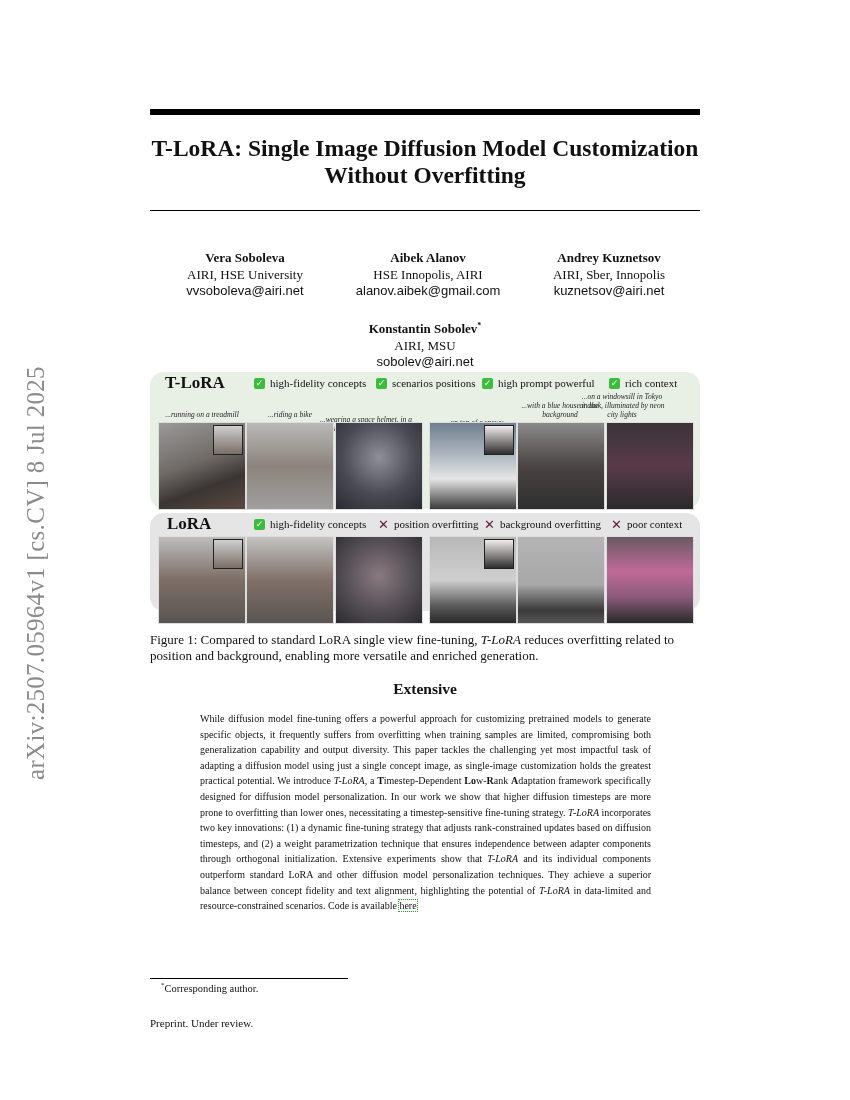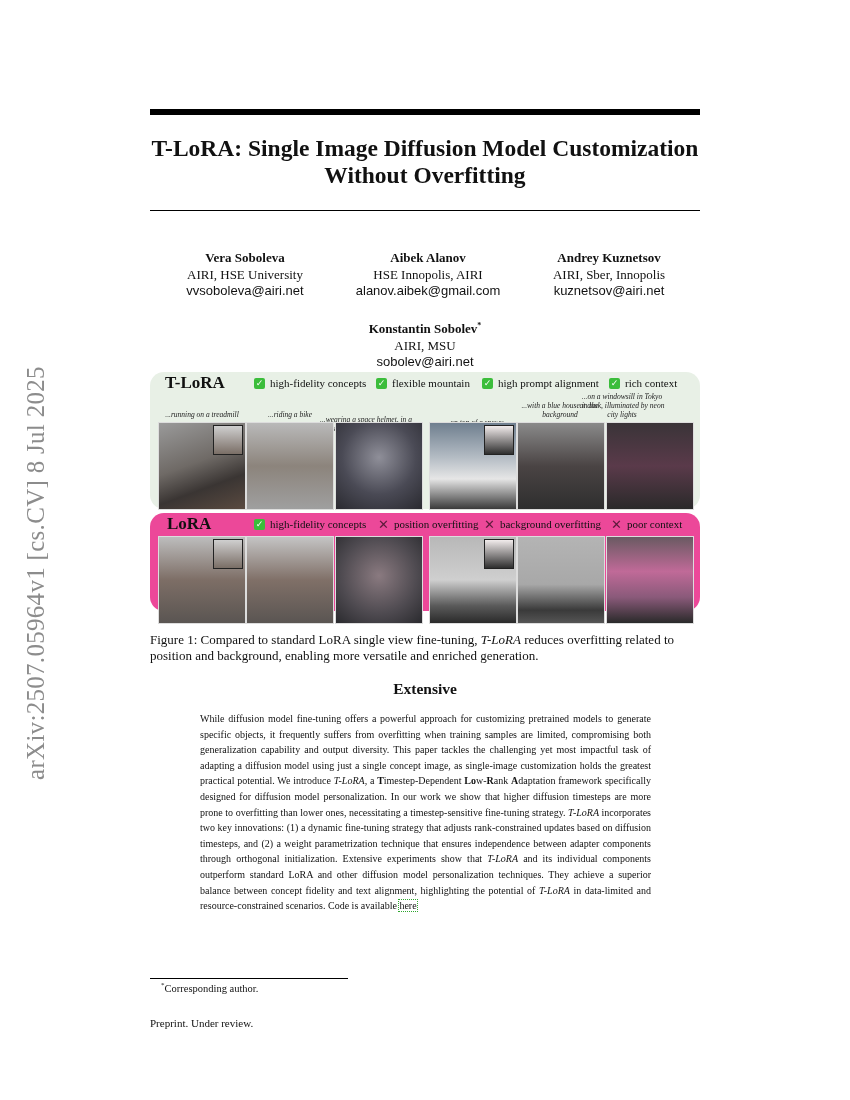--- a/index.html
+++ b/index.html
@@ -17,21 +17,21 @@
   .title { left: 150px; top: 135px; width: 550px; text-align: center; font-weight: bold;
     font-size: 23.5px; line-height: 27px; }
 
   .author { text-align: center; font-size: 13px; line-height: 16.5px; width: 200px; }
   .author .name { font-weight: bold; }
   .author .email { font-family: Liberation Sans, sans-serif; font-size: 13px; }
   .author sup { font-size: 8px; }
 
   .panel { left: 150px; width: 550px; border-radius: 14px; }
   .panel-t { top: 372px; height: 137px; background: #e8f0e6; }
-  .panel-l { top: 513px; height: 98px; background: #ec4899; }
+  .panel-l { top: 513px; height: 98px; background: #e5e5e5; }
 
   .panel-label { position: absolute; font-weight: bold; font-size: 17px; }
   .tag { position: absolute; font-size: 11px; display: flex; align-items: center; gap: 5px; white-space: nowrap; }
   .check { width: 11px; height: 11px; background: #3bbd3b; border-radius: 2px; color: #fff;
     font-size: 9px; line-height: 11px; text-align: center; font-family: "DejaVu Sans", sans-serif; }
   .cross { color: #5a1a3a; font-size: 13px; font-weight: bold; font-family: "DejaVu Sans", sans-serif; line-height: 11px; }
 
   .caption-sm { position: absolute; font-style: italic; font-size: 7.5px; line-height: 9px; text-align: center; color: #222; }
 
   .img { position: absolute; border: 1px solid #ddd; overflow: hidden; }
@@ -81,25 +81,25 @@
 </div>
 
 <div class="abs panel panel-t">
   <div class="panel-label" style="left:15px; top:1px;">T-LoRA</div>
   <div class="tag" style="left:104px; top:5px;">
       <span class="check">✓</span>
       <span>high-fidelity concepts</span>
     </div>
   <div class="tag" style="left:226px; top:5px;">
       <span class="check">✓</span>
-      <span>flexible mountain</span>
+      <span>scenarios positions</span>
     </div>
   <div class="tag" style="left:332px; top:5px;">
       <span class="check">✓</span>
-      <span>high prompt alignment</span>
+      <span>high prompt powerful</span>
     </div>
   <div class="tag" style="left:459px; top:5px;">
       <span class="check">✓</span>
       <span>rich context</span>
     </div>
 
   <div class="caption-sm" style="left:8px; top:38px; width:88px;">...running on a treadmill</div>
   <div class="caption-sm" style="left:96px; top:38px; width:88px;">...riding a bike</div>
   <div class="caption-sm" style="left:170px; top:20px; width:92px;margin-top:23px;">...wearing a space helmet, in a cosmic landscape during a starry night</div>
   <div class="caption-sm" style="left:280px; top:46px; width:88px;">...on top of a snowy mountain peak</div>

